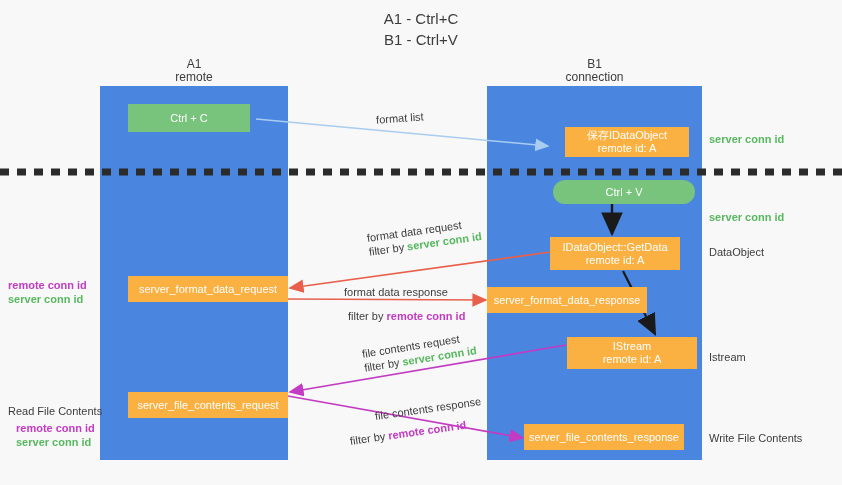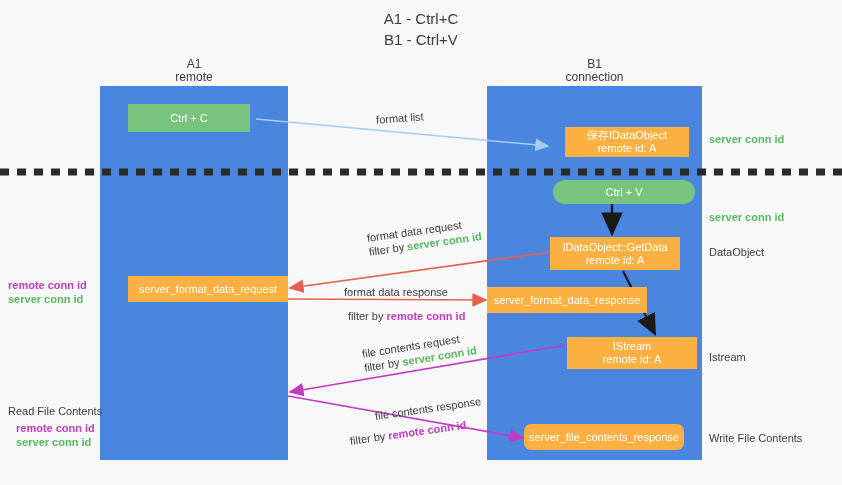--- a/index.html
+++ b/index.html
@@ -116,22 +116,23 @@
   <div class="box orange" style="left:550px;top:237px;width:130px;height:33px;">IDataObject::GetData
 remote id: A</div>
 
   <div class="box orange" style="left:487px;top:287px;width:160px;height:26px;">server_format_data_response</div>
 
   <div class="box orange" style="left:128px;top:276px;width:160px;height:26px;">server_format_data_request</div>
 
   <div class="box orange" style="left:567px;top:337px;width:130px;height:32px;">IStream
 remote id: A</div>
 
+  <div class="box orange" style="left:128px;top:392px;width:160px;height:26px;">server_file_contents_request</div>
 
-  <div class="box orange" style="left:524px;top:424px;width:160px;height:26px;border-radius:7px;">server_file_contents_response</div>
+  <div class="box orange" style="left:524px;top:424px;width:160px;height:26px;">server_file_contents_response</div>
 
   <div class="lbl" style="left:376px;top:111px;transform:rotate(-4deg);">format list</div>
 
   <div class="grp rot" style="left:366px;top:231px;transform:rotate(-8deg);">
     <div class="ln g-dark">format data request</div>
     <div class="ln">
       <span class="inl g-dark">filter by </span><span class="inl g-green">server conn id</span>
     </div>
   </div>
 

